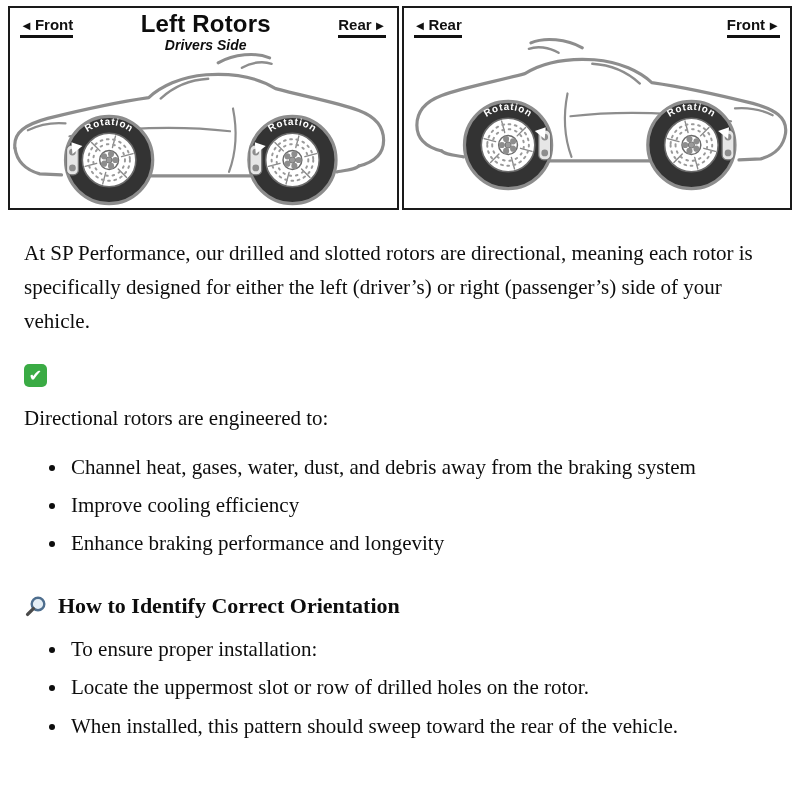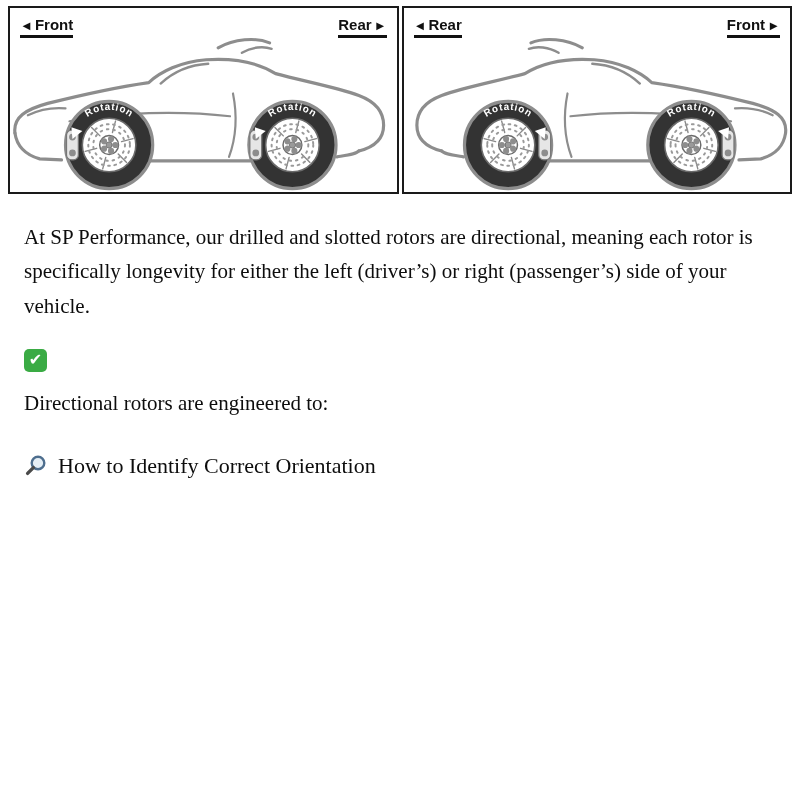--- a/index.html
+++ b/index.html
@@ -34,21 +34,21 @@
   .rot-text { font-family: "Liberation Sans", sans-serif; font-size: 10px; font-weight: bold; fill: #ffffff; letter-spacing: .8px; }
 
   
   .content { padding: 4px 28px 0 24px; font-size: 21px; line-height: 1.63; }
   .content p { margin: 14px 0; }
   .section-heading {
     font-size: 22px; font-weight: bold;
     margin: 26px 0 8px 0;
     display: flex; align-items: center; gap: 11px;
   }
-  .section-heading.regular { font-weight: 400; margin-top: 28px; }
+  .section-heading.regular { font-weight: 700; margin-top: 28px; }
   ul { margin: 8px 0 20px 0; padding-left: 44px; }
   li { margin: 4px 0; padding-left: 3px; }
 
   .check-icon {
     width: 23px; height: 23px; flex: 0 0 23px;
     background: #3aab44; border-radius: 5px;
     color: #fff; display: inline-flex; align-items: center; justify-content: center;
     font-size: 16px; font-family: "DejaVu Sans", sans-serif; font-weight: bold;
   }
   .magnifier-icon { width: 23px; height: 23px; flex: 0 0 23px; display: inline-flex; }
@@ -105,20 +105,24 @@
 </svg>
 
 <div class="diagram">
 
   <div class="panel">
     <div class="panel-header">
       <span class="dir">
         <span class="arrow">◄</span>
         <span>Front</span>
       </span>
+      <span class="panel-titles">
+        <span class="panel-title" style="display:block">Left Rotors</span>
+        <span class="panel-subtitle" style="display:block">Drivers Side</span>
+      </span>
       <span class="dir">
         <span>Rear</span>
         <span class="arrow">►</span>
       </span>
     </div>
     <svg class="car-svg" viewBox="0 0 390 160">
       <use href="#car-line-art"></use>
       <path id="rot-arc-a" d="M68,96 A36 36 0 0 1 132,96" fill="none"></path>
       <path id="rot-arc-b" d="M253,96 A36 36 0 0 1 317,96" fill="none"></path>
       <text class="rot-text"><textPath href="#rot-arc-a" startOffset="50%" text-anchor="middle">Rotation</textPath></text>
@@ -148,33 +152,43 @@
       <text class="rot-text"><textPath href="#rot-arc-c" startOffset="50%" text-anchor="middle">Rotation</textPath></text>
       <text class="rot-text"><textPath href="#rot-arc-d" startOffset="50%" text-anchor="middle">Rotation</textPath></text>
       <polygon points="327,106 328,94 317,98" fill="#ffffff"></polygon>
       <polygon points="142,106 143,94 132,98" fill="#ffffff"></polygon>
     </svg>
   </div>
 </div>
 
 <div class="content">
 
-  <p>At SP Performance, our drilled and slotted rotors are directional, meaning each rotor is specifically longevity for either the left (driver’s) or right (passenger’s) side of your vehicle.</p>
+  <p>At SP Performance, our drilled and slotted rotors are directional, meaning each rotor is specifically designed for either the left (driver’s) or right (passenger’s) side of your vehicle.</p>
 
   <div class="section-heading">
     <span class="check-icon">✔</span>
   </div>
 
   <p>Directional rotors are engineered to:</p>
 
+  <ul>
+    <li>Channel heat, gases, water, dust, and debris away from the braking system</li>
+    <li>Improve cooling efficiency</li>
+    <li>Enhance braking performance and longevity</li>
+  </ul>
 
   <div class="section-heading regular">
     <span class="magnifier-icon">
       <svg viewBox="0 0 23 23" width="23" height="23">
         <circle cx="14" cy="9" r="6.3" fill="#cfe0ec" fill-opacity="0.55" stroke="#4e6e8e" stroke-width="2.4"></circle>
         <line x1="9.4" y1="13.6" x2="3.6" y2="19.4" stroke="#4a4a4a" stroke-width="3.4" stroke-linecap="round"></line>
       </svg>
     </span>
     <span>How to Identify Correct Orientation</span>
   </div>
 
+  <ul>
+    <li>To ensure proper installation:</li>
+    <li>Locate the uppermost slot or row of drilled holes on the rotor.</li>
+    <li>When installed, this pattern should sweep toward the rear of the vehicle.</li>
+  </ul>
 
 </div>
 
 </body></html>

